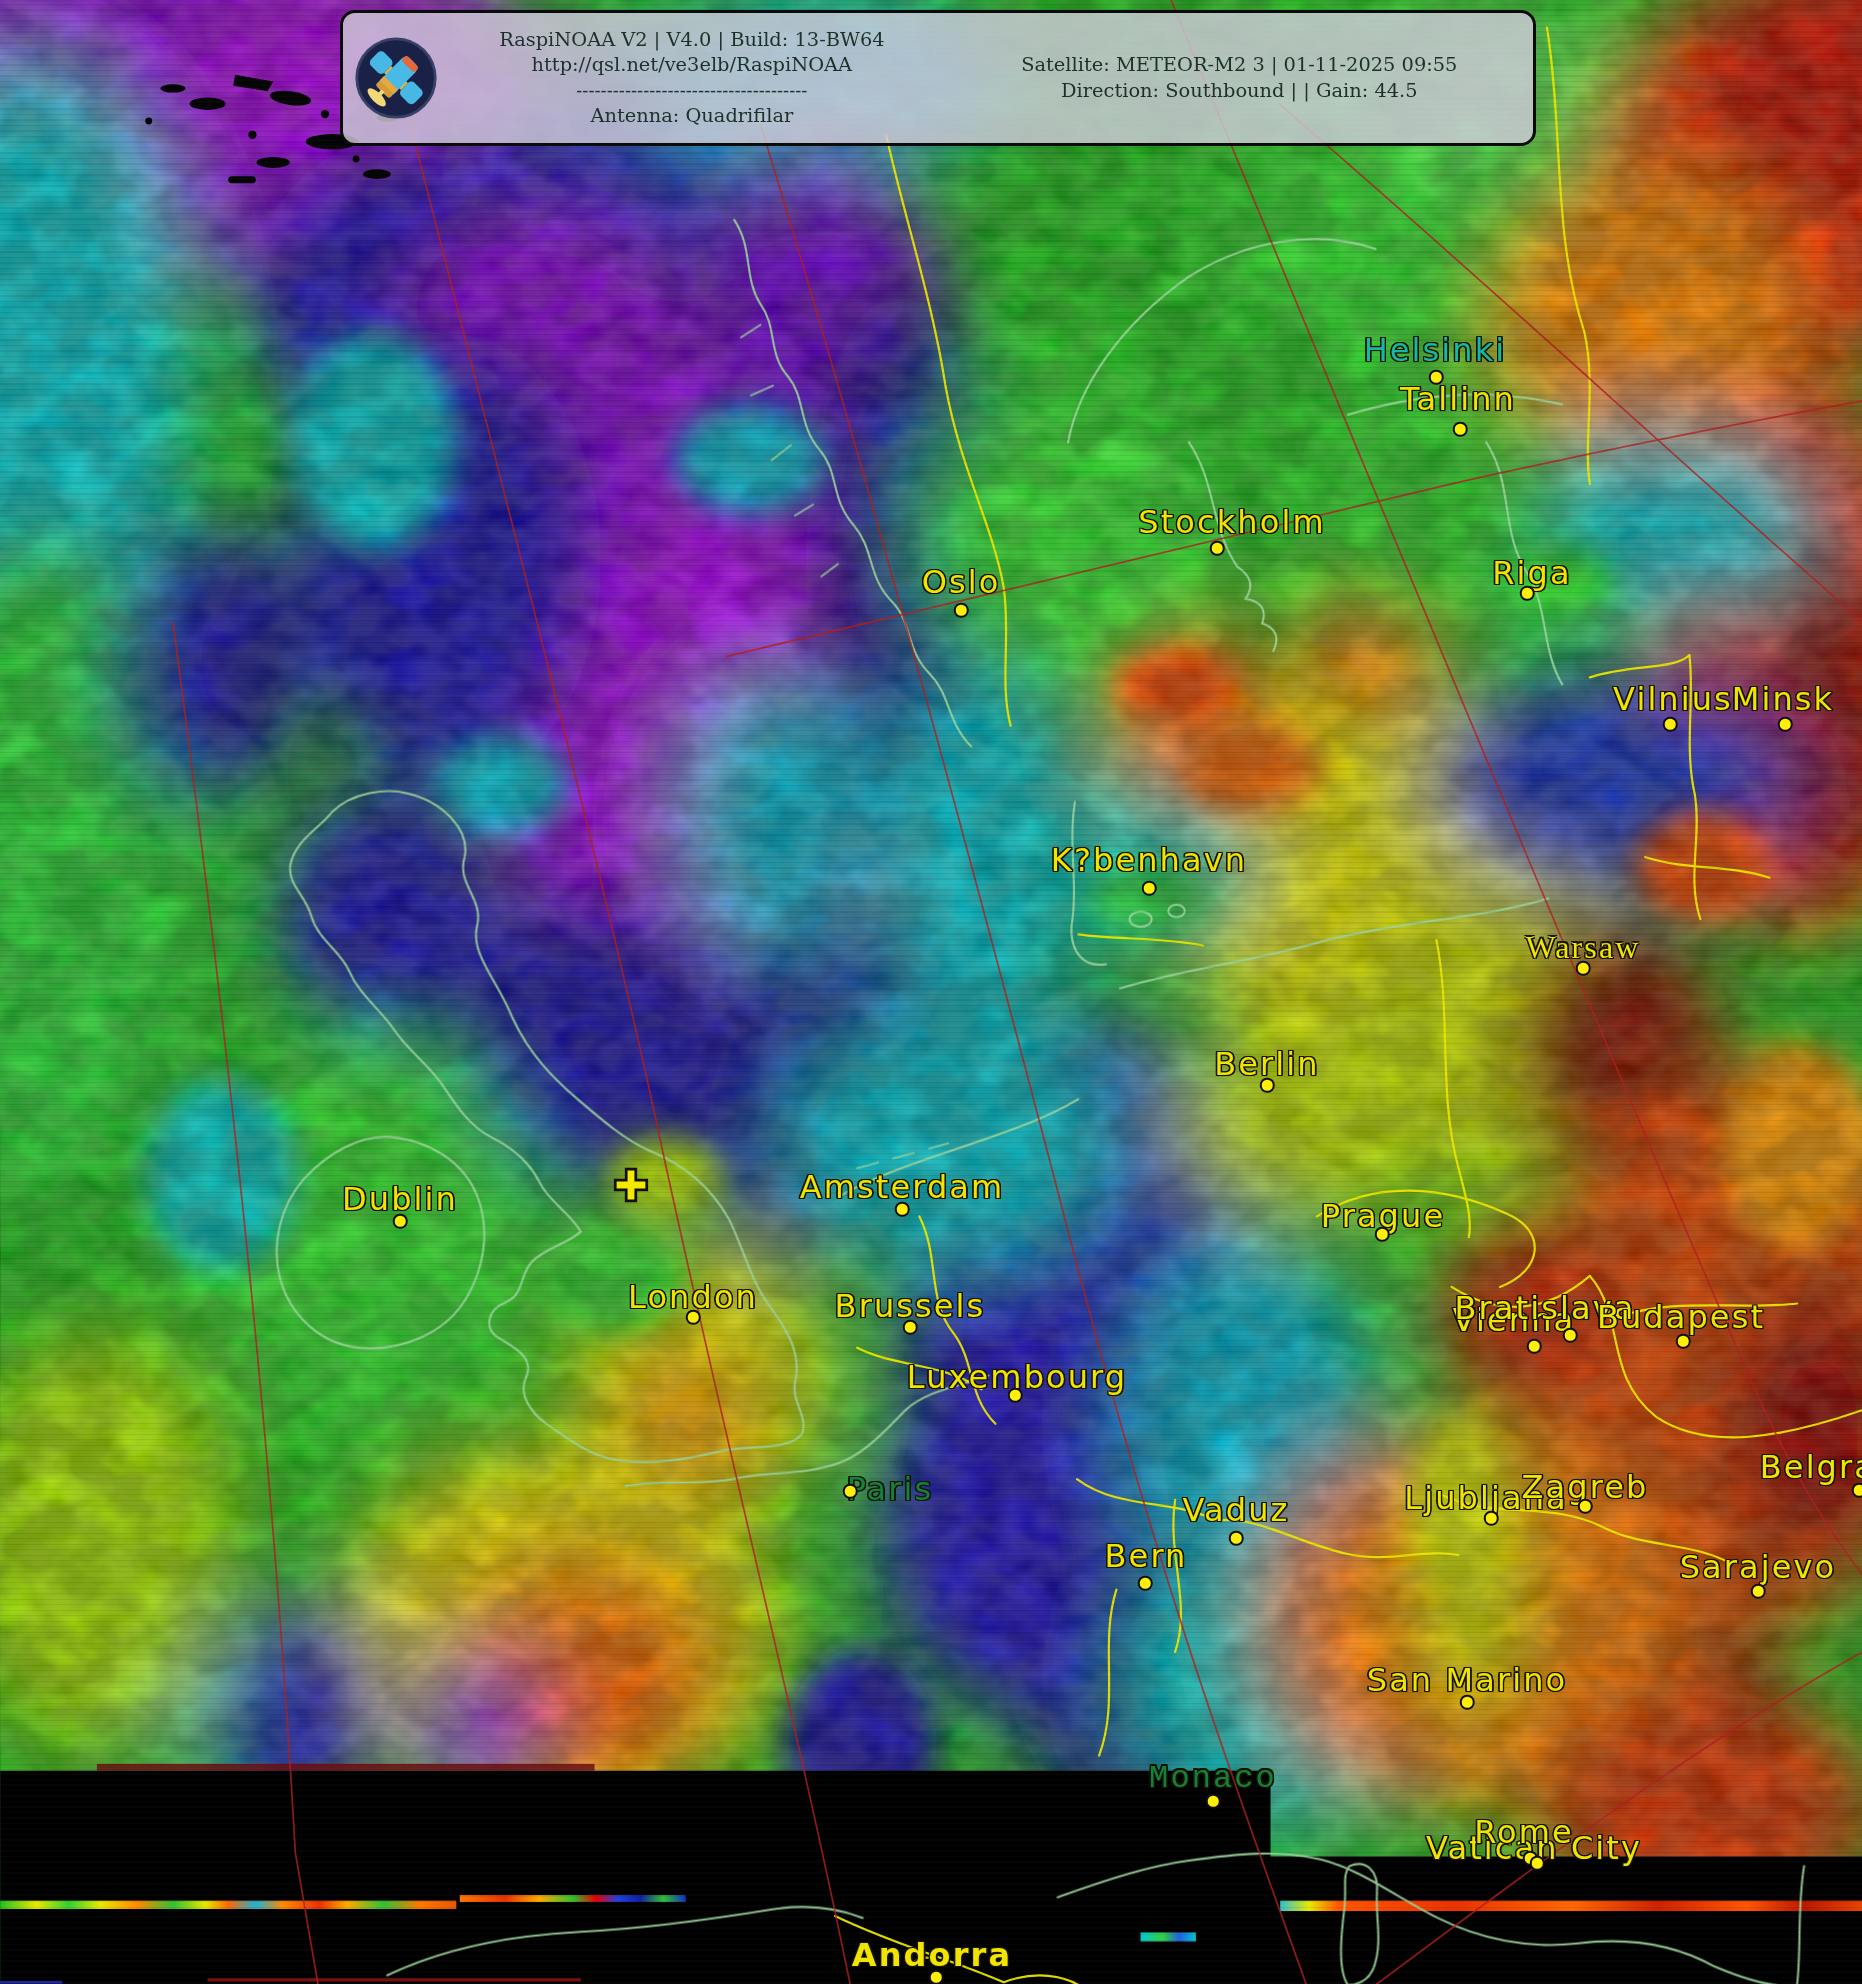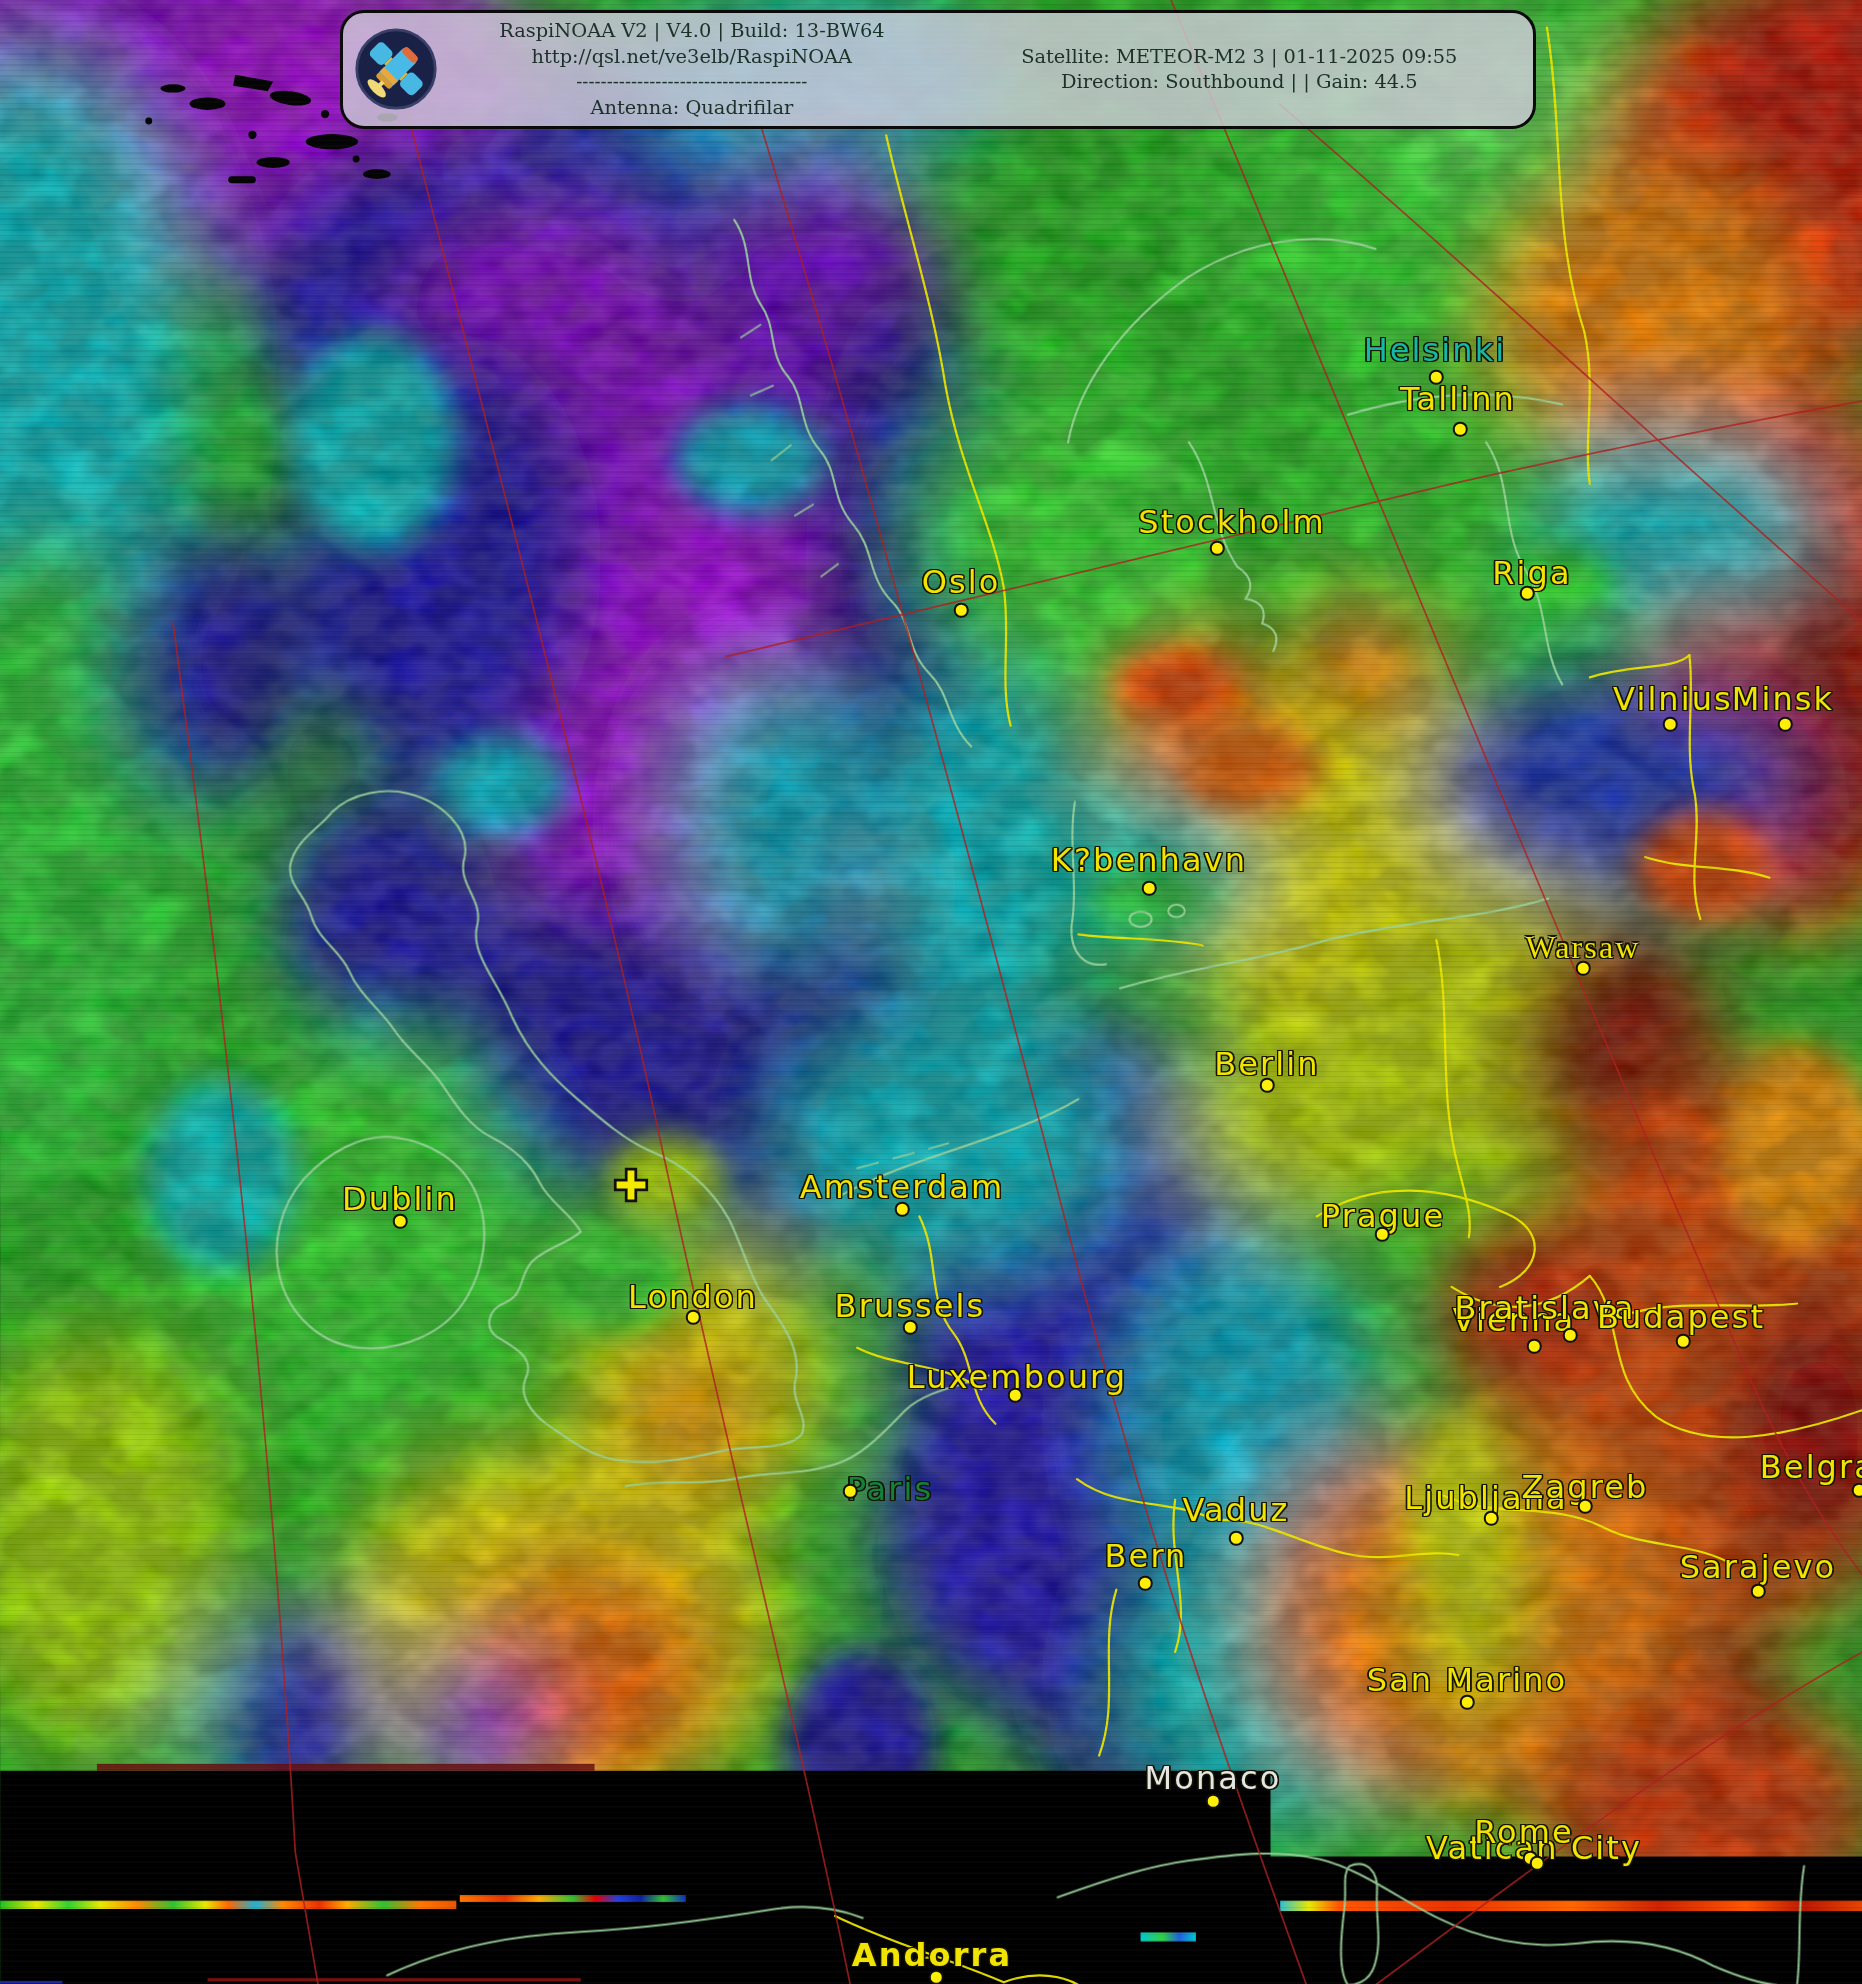--- a/index.html
+++ b/index.html
@@ -1,22 +1,22 @@
 <!DOCTYPE html>
 <html style="font-size:11px"><head>
 <meta charset="utf-8">
 <style>
   html,body{margin:0;padding:0;background:#000;}
   #screen{position:relative;width:1863px;height:1985px;overflow:hidden;background:#000;font-family:"DejaVu Sans",sans-serif;}
   .map-svg{position:absolute;left:0;top:0;}
   .scan-overlay{position:absolute;left:0;top:0;width:1863px;height:1985px;pointer-events:none;
     background:repeating-linear-gradient(0deg, rgba(0,0,0,0.07) 0 1.4px, rgba(255,255,255,0.02) 1.4px 2.8px, transparent 2.8px 5.5px);}
   
-  .header{position:absolute;left:340px;top:9.7px;width:1196px;height:119px;box-sizing:border-box;
-    background:rgba(206,203,216,0.82);border:3.5px solid #0b0b0b;border-radius:24px;
+  .header{position:absolute;left:340px;top:9.7px;width:1196px;height:136px;box-sizing:border-box;
+    background:rgba(206,203,216,0.82);border:3.5px solid #0b0b0b;border-radius:15px;
     display:flex;align-items:center;z-index:30;}
   .logo-wrap{flex:none;width:84px;height:84px;margin-left:11px;}
   .hcol{color:#1d3029;font-family:"DejaVu Serif",serif;text-align:center;line-height:25.6px;font-size:19.4px;}
   .hcol-left{flex:1.02;}
   .hcol-right{flex:1.18;}
   .hline{white-space:nowrap;}
   .hline-dashes{font-size:18px;letter-spacing:0px;}
   
   .city-layer{position:absolute;left:0;top:0;width:1863px;height:1985px;z-index:20;pointer-events:none;}
   .city-label{position:absolute;transform:translate(-50%,-50%);font-size:32px;letter-spacing:2.1px;
@@ -320,21 +320,21 @@
       <div class="city-label" style="left: 1585px; top: 1487px; color: rgb(242, 228, 2);">Zagreb</div>
       <div class="city-dot" style="left: 1585px; top: 1506px; background: rgb(255, 238, 8);"></div>
       <div class="city-label" style="left: 1840px; top: 1467px; color: rgb(242, 228, 2);">Belgrade</div>
       <div class="city-dot" style="left: 1859px; top: 1490px; background: rgb(255, 238, 8);"></div>
       <div class="city-label" style="left: 1146px; top: 1556px; color: rgb(242, 228, 2);">Bern</div>
       <div class="city-dot" style="left: 1145px; top: 1583px; background: rgb(255, 238, 8);"></div>
       <div class="city-label" style="left: 1758px; top: 1567px; color: rgb(242, 228, 2);">Sarajevo</div>
       <div class="city-dot" style="left: 1758px; top: 1591px; background: rgb(255, 238, 8);"></div>
       <div class="city-label" style="left: 1467px; top: 1680px; color: rgb(242, 228, 2);">San Marino</div>
       <div class="city-dot" style="left: 1467px; top: 1702px; background: rgb(255, 238, 8);"></div>
-      <div class="city-label" style="left: 1213px; top: 1778px; color: #e5e5e5;">Monaco</div>
+      <div class="city-label" style="left: 1213px; top: 1778px; color: #15803d; font-family: Liberation Mono, monospace;">Monaco</div>
       <div class="city-dot" style="left: 1213px; top: 1801px; background: rgb(255, 238, 8);"></div>
       <div class="city-label" style="left: 1534px; top: 1832px; color: rgb(242, 228, 2); margin-top: 16px;">Vatican City</div>
       <div class="city-dot" style="left: 1530px; top: 1858px; background: rgb(255, 238, 8);"></div>
       <div class="city-label" style="left: 1524px; top: 1832px; color: rgb(242, 228, 2);">Rome</div>
       <div class="city-dot" style="left: 1537px; top: 1863px; background: rgb(255, 238, 8);"></div>
       <div class="city-label" style="left: 932px; top: 1955px; color: rgb(242, 228, 2); font-weight: bold;">Andorra</div>
       <div class="city-dot" style="left: 936px; top: 1977px; background: rgb(255, 238, 8);"></div>
     </div>
 
   <div class="header">

